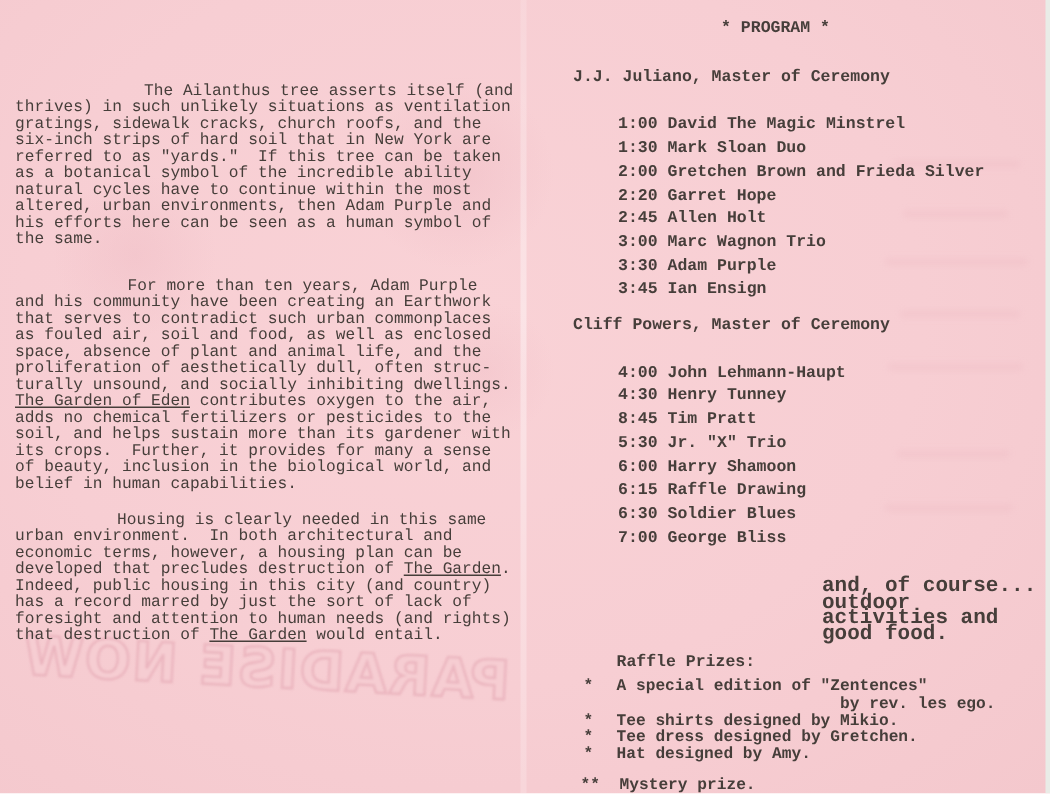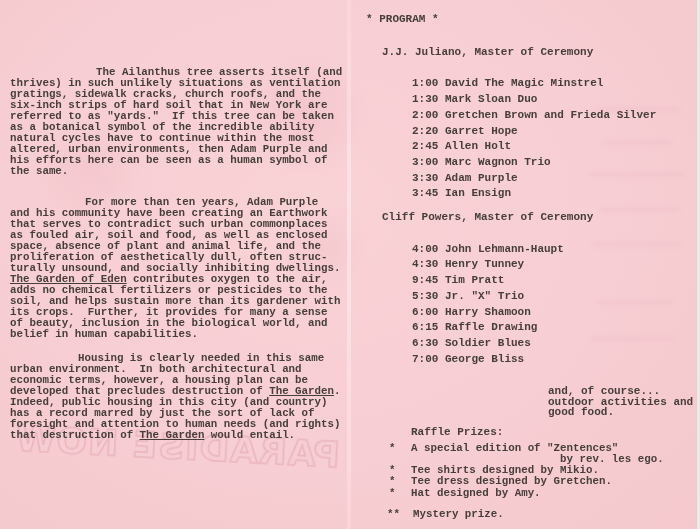--- a/index.html
+++ b/index.html
@@ -44,41 +44,41 @@
     transform: scaleX(-1) rotate(-3deg);
     color: #f6cdd2;
     -webkit-text-stroke: 1.6px rgba(226,162,175,0.55);
     filter: blur(0.6px);
     pointer-events: none;
   }
 
   
   .left-col {
     position: absolute; left: 10px; top: 50px; width: 343px;
-    font-size: 10.8px; line-height: 11px; font-weight: 700; margin-top: 11px;
+    font-size: 10.8px; line-height: 11px; font-weight: 400;
   }
   .para { margin: 0; white-space: pre-wrap; }
   .para.p1 { margin-top: 6px;  text-indent: 86px; }
   .para.p2 { margin-top: 20px; text-indent: 75px; }
   .para.p3 { margin-top: 13px; text-indent: 68px; }
   .u { text-decoration: underline; text-underline-offset: 1px; text-decoration-thickness: 1px; text-align: center; }
 
   
   .right-col {
     position: absolute; left: 366px; top: 12px; width: 332px;
     font-size: 11px; line-height: 15.7px; font-weight: 700;
   }
-  .program-title { width: 302px; margin: 0 0 17px 0; }
+  .program-title { width: 302px; text-align: center; margin: 0 0 17px 0; }
   .mc-header { margin: 16px; }
   .prog-list { margin-top: 4px; }
   .prog-list + .mc-header { margin-top: 8px; }
   .prog-row { padding-left: 46px; }
   .prog-time { display: inline-block; width: 33px; }
 
-  .note { margin-top: 19px; margin-left: 182px; font-size: 11px; line-height: 10.5px; }
+  .note { margin-top: 19px; margin-left: 182px; font-size: 14px; line-height: 10.5px; }
 
   .raffle-title { margin-top: 9px; margin-left: 21px; line-height: 11px; padding-left: 24px; }
   .raffle-list { margin-top: 5px; font-size: 10.8px; line-height: 11.2px; }
   .r-item { position: relative; padding-left: 45px; }
   .r-bullet { position: absolute; left: 23px; top: 0; }
   .r-cont { padding-left: 194px; }
   .mystery { position: relative; margin-top: 10px; padding-left: 47px; font-size: 10.8px; line-height: 11.2px; }
   .m-bullet { position: absolute; left: 21px; top: 0; }
 </style>
 </head>
@@ -150,21 +150,21 @@
           <div class="prog-row"><span class="prog-time">2:20</span><span class="prog-act">Garret Hope</span></div>
           <div class="prog-row"><span class="prog-time">2:45</span><span class="prog-act">Allen Holt</span></div>
           <div class="prog-row"><span class="prog-time">3:00</span><span class="prog-act">Marc Wagnon Trio</span></div>
           <div class="prog-row"><span class="prog-time">3:30</span><span class="prog-act">Adam Purple</span></div>
           <div class="prog-row"><span class="prog-time">3:45</span><span class="prog-act">Ian Ensign</span></div>
         </div>
         <div class="mc-header">Cliff Powers, Master of Ceremony</div>
         <div class="prog-list">
           <div class="prog-row"><span class="prog-time">4:00</span><span class="prog-act">John Lehmann-Haupt</span></div>
           <div class="prog-row"><span class="prog-time">4:30</span><span class="prog-act">Henry Tunney</span></div>
-          <div class="prog-row"><span class="prog-time">9:45</span><span class="prog-act">Tim Pratt</span></div>
+          <div class="prog-row"><span class="prog-time">8:45</span><span class="prog-act">Tim Pratt</span></div>
           <div class="prog-row"><span class="prog-time">5:30</span><span class="prog-act">Jr. "X" Trio</span></div>
           <div class="prog-row"><span class="prog-time">6:00</span><span class="prog-act">Harry Shamoon</span></div>
           <div class="prog-row"><span class="prog-time">6:15</span><span class="prog-act">Raffle Drawing</span></div>
           <div class="prog-row"><span class="prog-time">6:30</span><span class="prog-act">Soldier Blues</span></div>
           <div class="prog-row"><span class="prog-time">7:00</span><span class="prog-act">George Bliss</span></div>
         </div>
       </div>
 
     <div class="note">
         <div>and, of course...</div>

